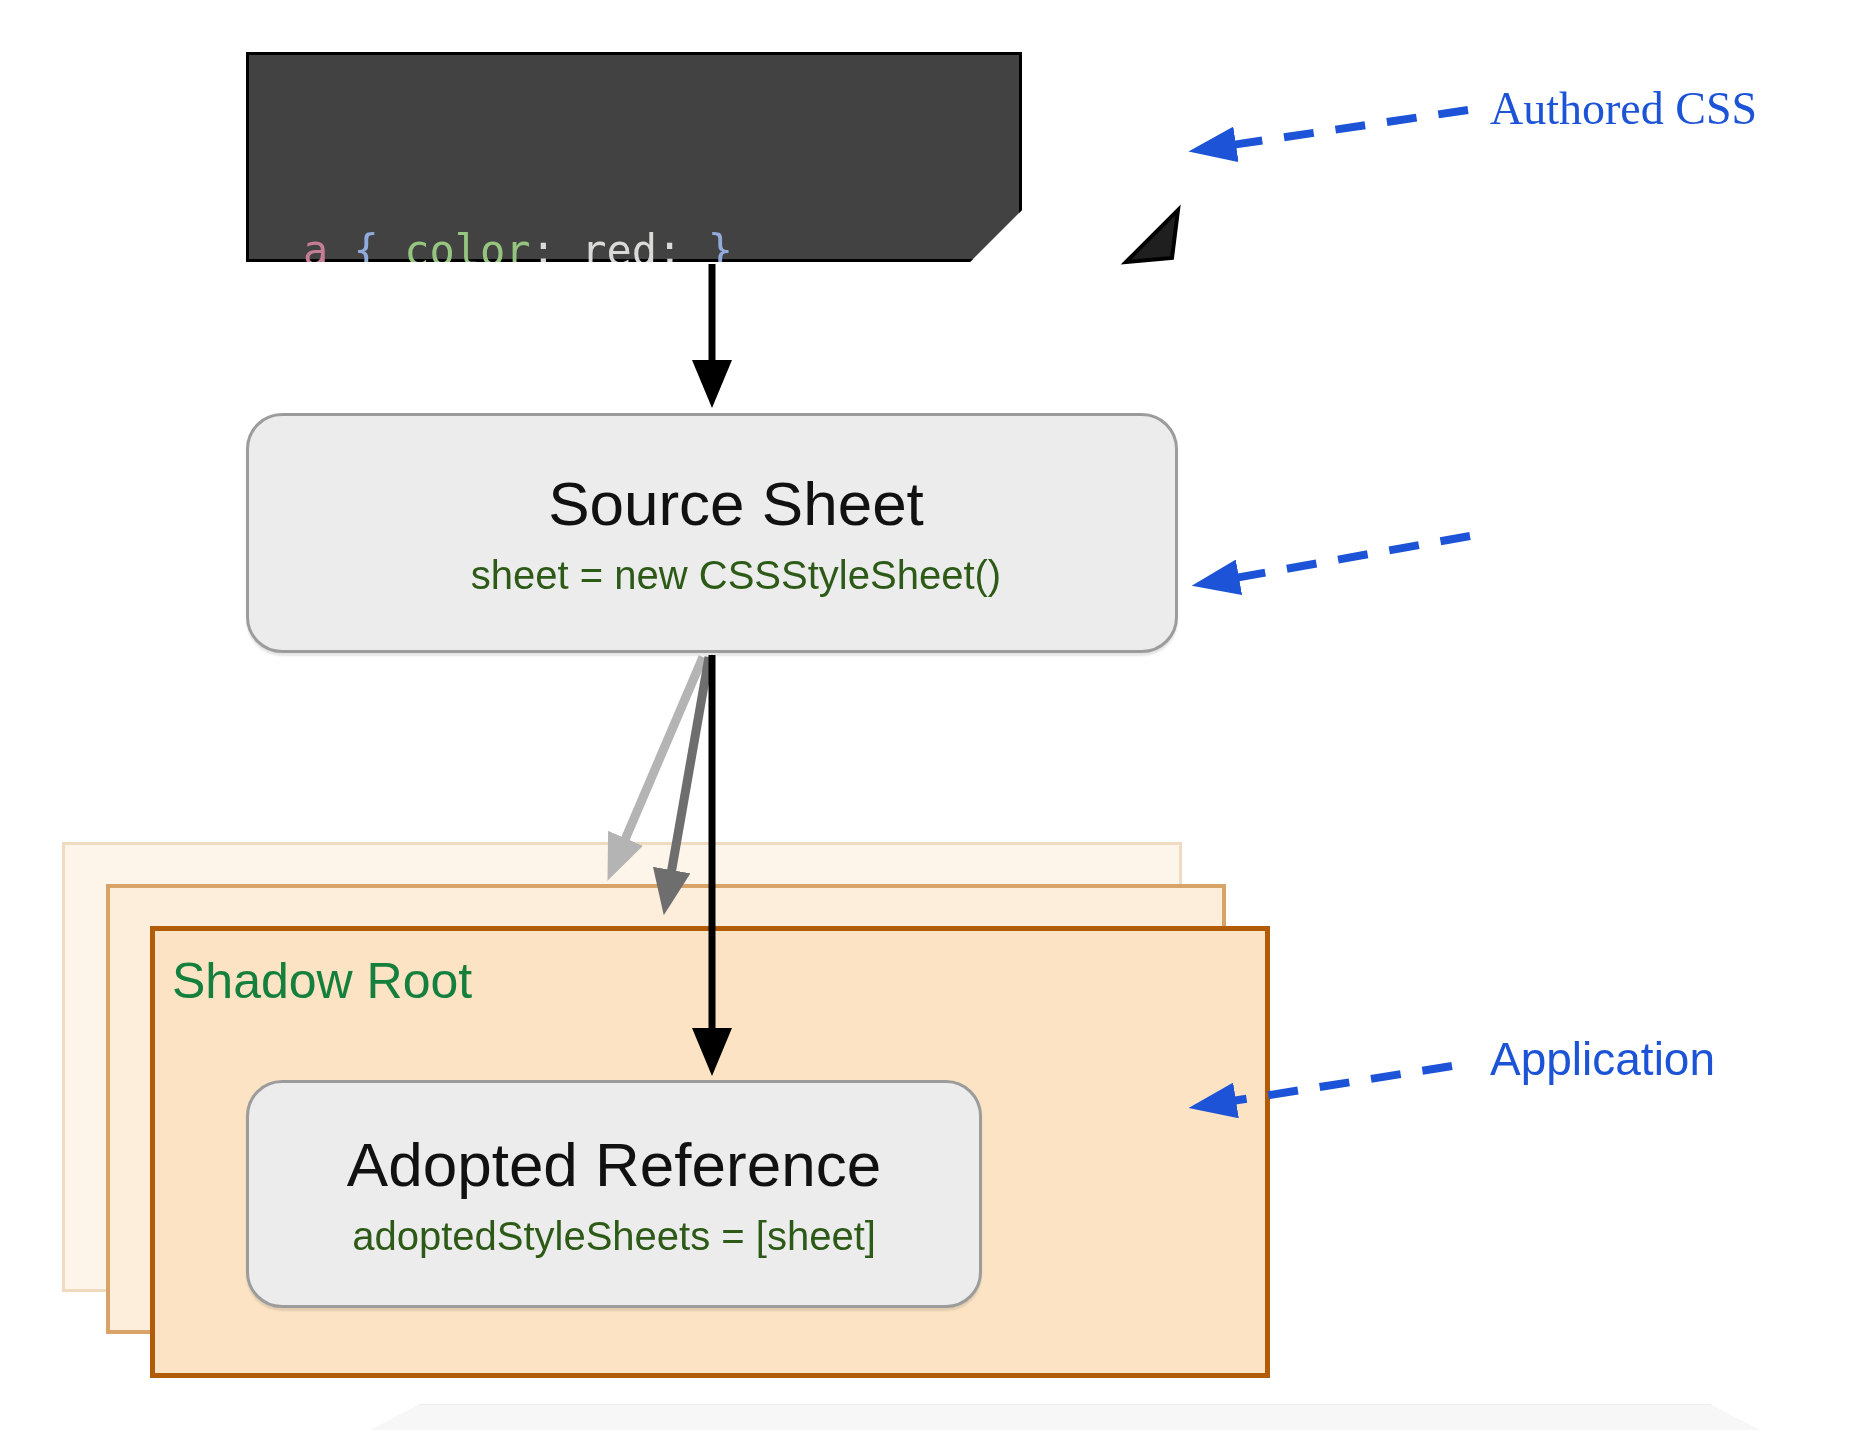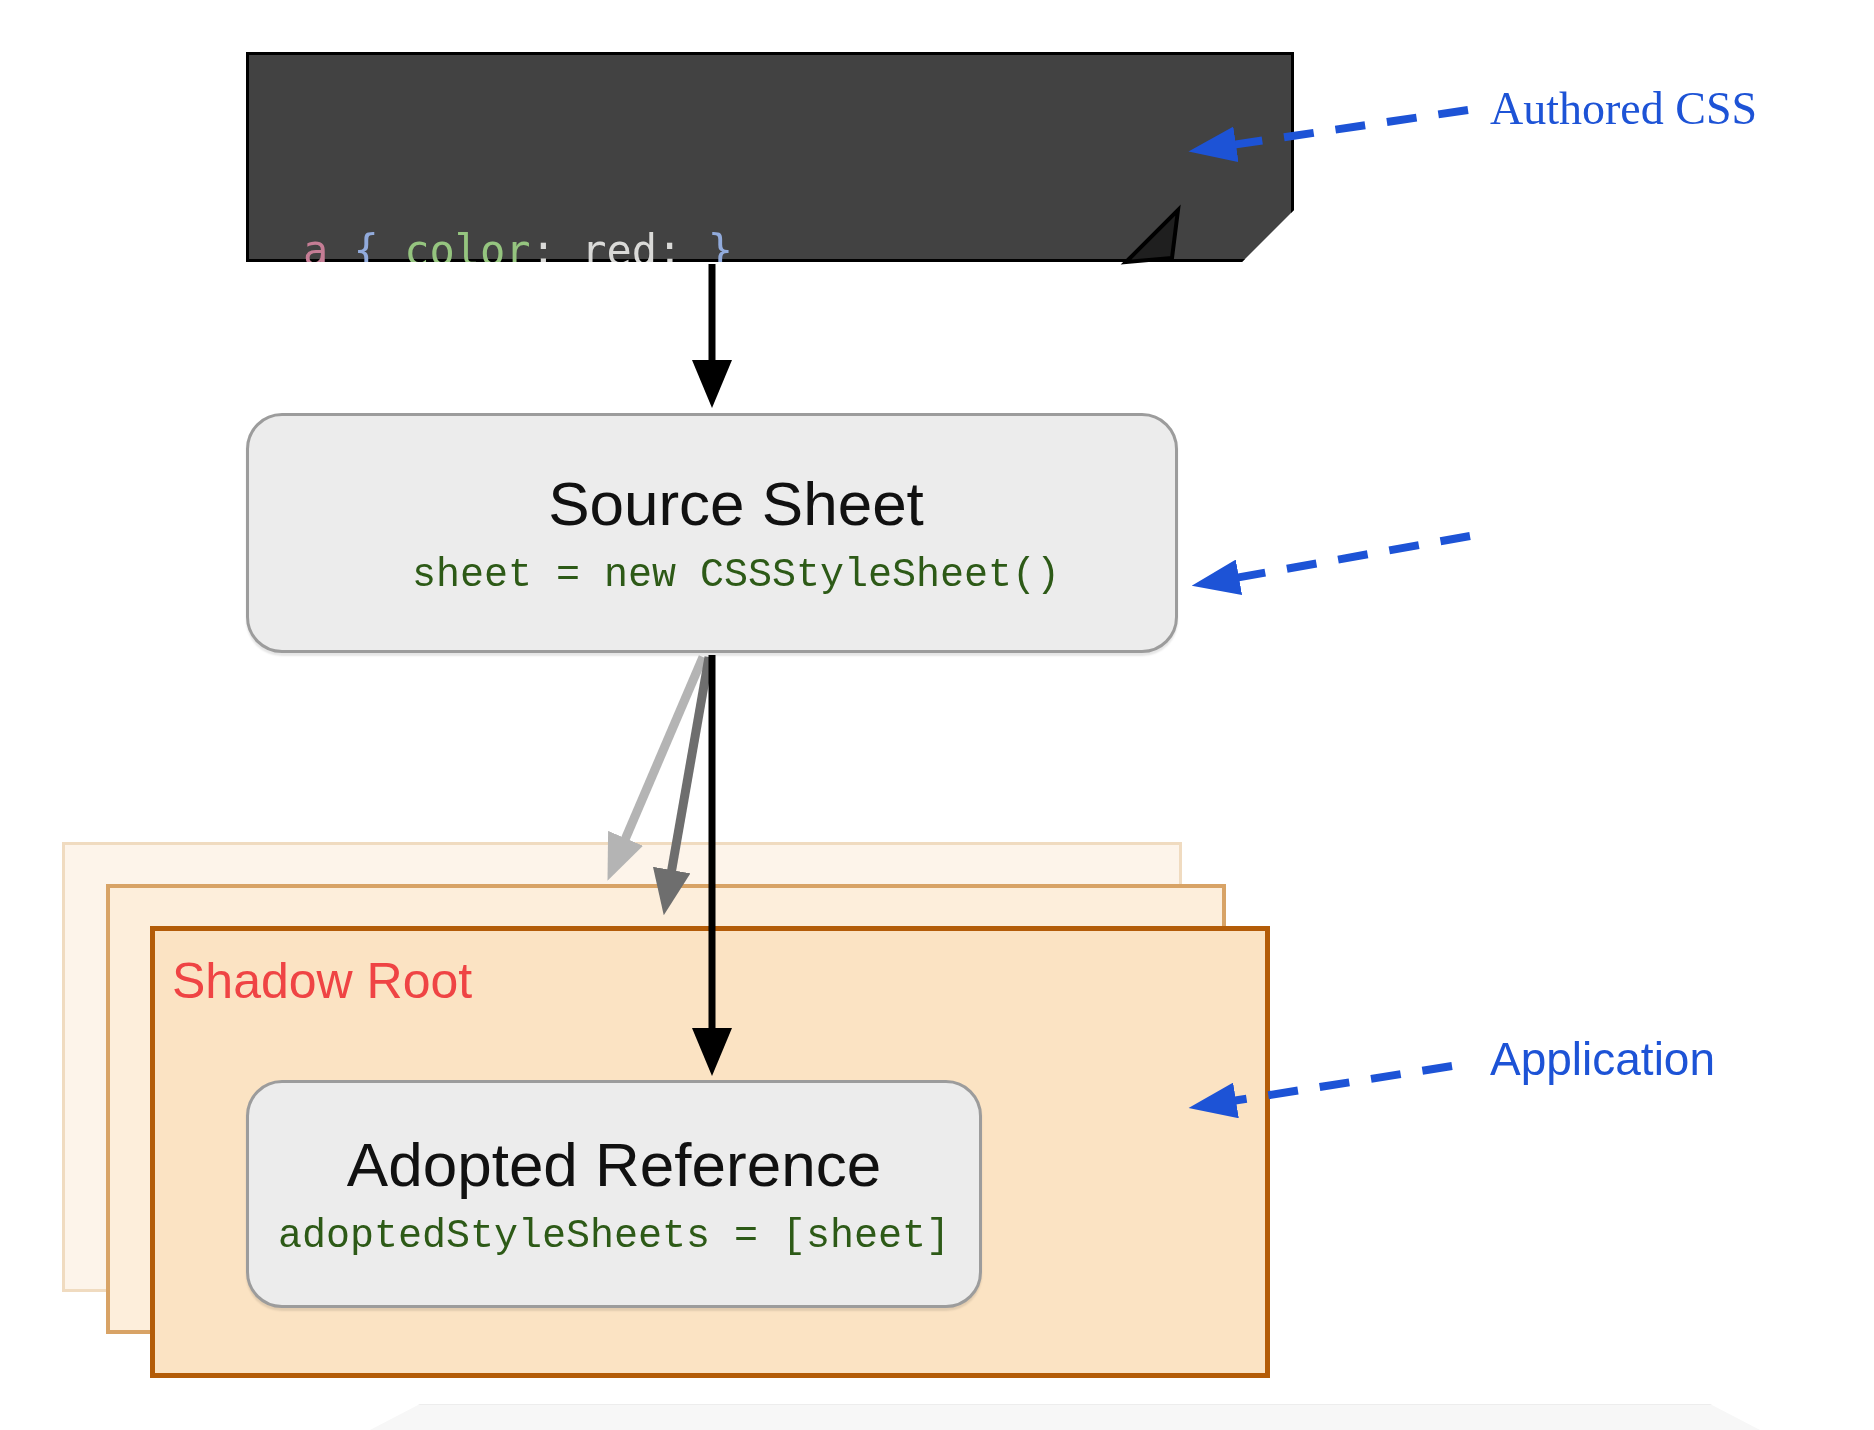--- a/index.html
+++ b/index.html
@@ -1,47 +1,47 @@
 <!DOCTYPE html>
 <html><head>
 <meta charset="utf-8">
 <style>
   html,body{margin:0;padding:0;background:#ffffff;}
   #canvas{position:relative;width:1874px;height:1430px;background:#ffffff;overflow:hidden;
           font-family:"Liberation Sans",sans-serif;}
 
   
-  .code-note{position:absolute;left:246px;top:52px;width:1048px;height:210px;
+  .code-note{position:absolute;left:246px;top:52px;width:776px;height:210px;
     background:#424242;border:3px solid #000;box-sizing:border-box;
     clip-path:polygon(0 0,100% 0,100% calc(100% - 52px),calc(100% - 52px) 100%,0 100%);}
   .code-note-inner{position:absolute;left:54px;top:36px;
     font-family:"DejaVu Sans Mono",monospace;font-size:42px;line-height:64px;white-space:pre;}
   .tok-selector{color:#c57d95;}
   .tok-brace{color:#92abdc;}
   .tok-property{color:#95c57f;}
   .tok-value{color:#dadad8;}
   .tok-punct{color:#dadad8;}
   .tok-plain{color:#dadad8;}
   .fold{position:absolute;left:1118px;top:204px;width:66px;height:62px;}
 
   
   .gray-box{position:absolute;background:#ececec;border:3px solid #9c9c9c;border-radius:36px;
     box-sizing:border-box;display:flex;flex-direction:column;align-items:center;justify-content:center;
     box-shadow:0 3px 2px rgba(0,0,0,0.10);}
   .box-title{font-size:62px;color:#111;letter-spacing:0px;}
-  .box-code{font-family:Liberation Mono, monospace;font-size:40px;color:#2d5a17;margin-top:14px;white-space:pre;}
+  .box-code{font-family:Liberation Sans, sans-serif;font-size:40px;color:#2d5a17;margin-top:14px;white-space:pre;}
   #source-sheet{left:246px;top:413px;width:932px;height:240px;padding-left:48px;}
   #adopted-reference{left:246px;top:1080px;width:736px;height:228px;}
 
   
   .layer{position:absolute;box-sizing:border-box;}
   .layer-back{left:62px;top:842px;width:1120px;height:450px;background:#fdf4ea;border:3px solid #f0dbc0;}
   .layer-mid{left:106px;top:884px;width:1120px;height:450px;background:#fdeedb;border:4px solid #d8a366;}
   .layer-front{left:150px;top:926px;width:1120px;height:452px;background:#fbe3c3;border:5px solid #b35c08;}
-  .shadow-root-label{position:absolute;left:172px;top:952px;font-size:50px;color:#ef4444;}
+  .shadow-root-label{position:absolute;left:172px;top:952px;font-size:50px;color:#15803d;}
 
   
   .blue-label{position:absolute;font-size:46px;color:#1d53d6;white-space:nowrap;}
   #label-authored{left:1490px;top:82px;font-family:Liberation Serif, serif;}
   #label-instantiation{left:1490px;top:510px;}
   #label-application{left:1490px;top:1032px;}
 
   
   #arrows{position:absolute;left:0;top:0;z-index:50;pointer-events:none;}
 

